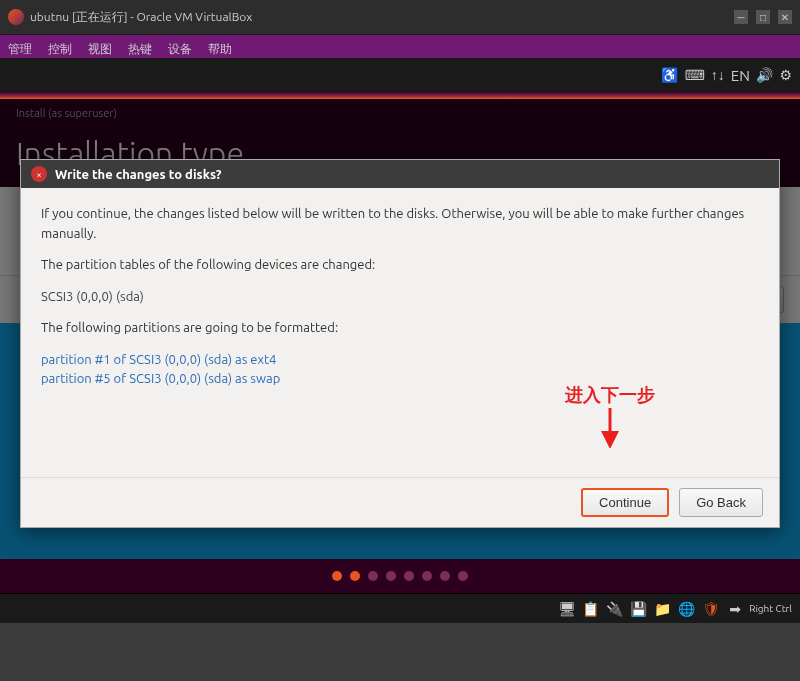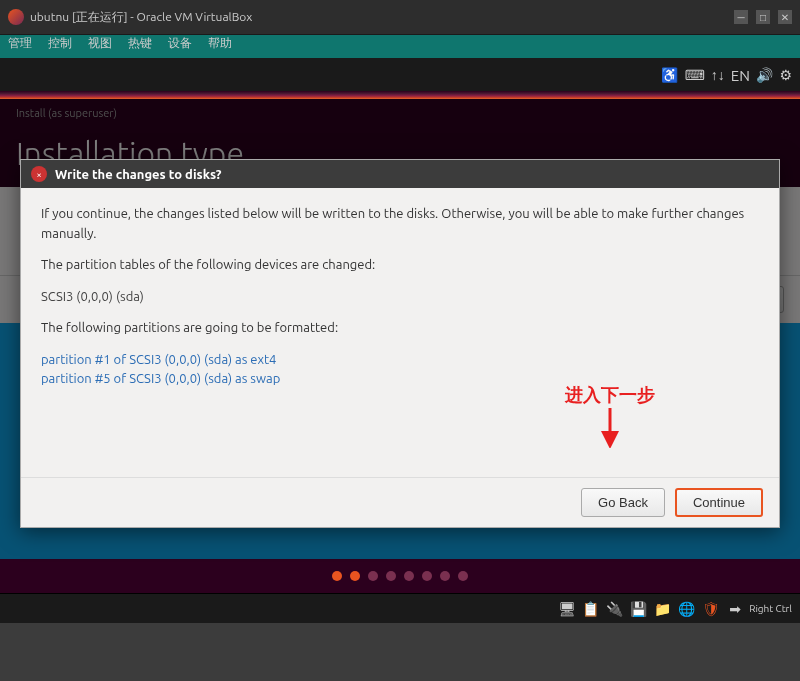--- a/index.html
+++ b/index.html
@@ -46,24 +46,24 @@
       font-size: 10px;
       display: flex;
       align-items: center;
       justify-content: center;
       background: #555;
       color: #ccc;
     }
 
     
     .menu-bar {
-      background: #0f766e;
+      background: #701a75;
       height: 24px;
       display: flex;
-      align-items: flex-start;
+      align-items: flex-end;
       padding: 0 8px;
       gap: 16px;
       border-bottom: 1px solid #1a1a1a;
     }
     .menu-item {
       color: #ccc;
       font-size: 12px;
       cursor: pointer;
     }
 
@@ -401,22 +401,22 @@
                   <polygon points="0 0, 6 3, 0 6" fill="#e82020"></polygon>
                 </marker>
               </defs>
               <line x1="20" y1="0" x2="20" y2="32" stroke="#e82020" stroke-width="3" marker-end="url(#arrowhead)"></line>
             </svg>
           </div>
         </div>
       </div>
 
       <div class="dialog-footer">
+        <button class="btn btn-primary">Continue</button>
         <button class="btn">Go Back</button>
-        <button class="btn btn-primary">Continue</button>
       </div>
     </div>
   </div>
 
 </div>
 
 <div class="progress-area">
   <div class="progress-dot active"></div>
   <div class="progress-dot active"></div>
   <div class="progress-dot"></div>

